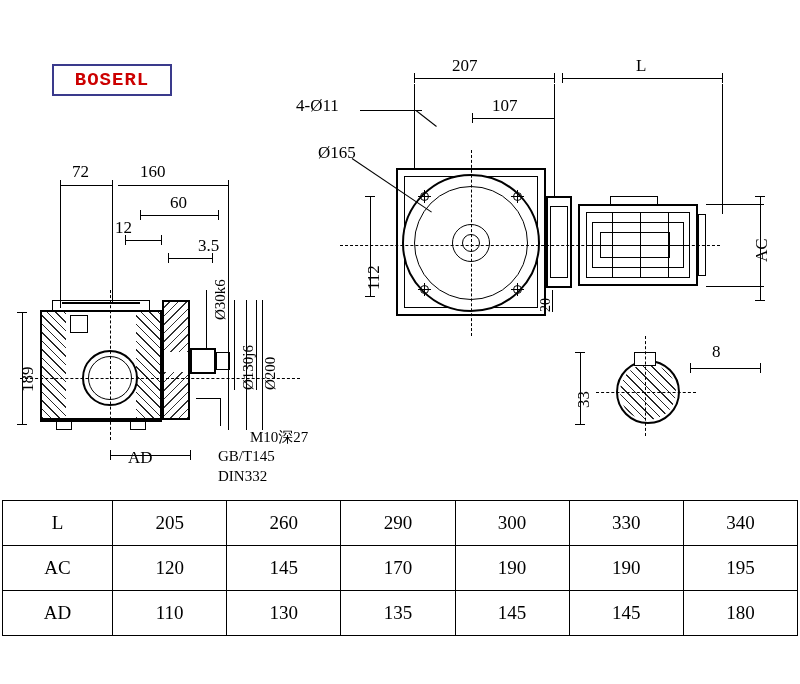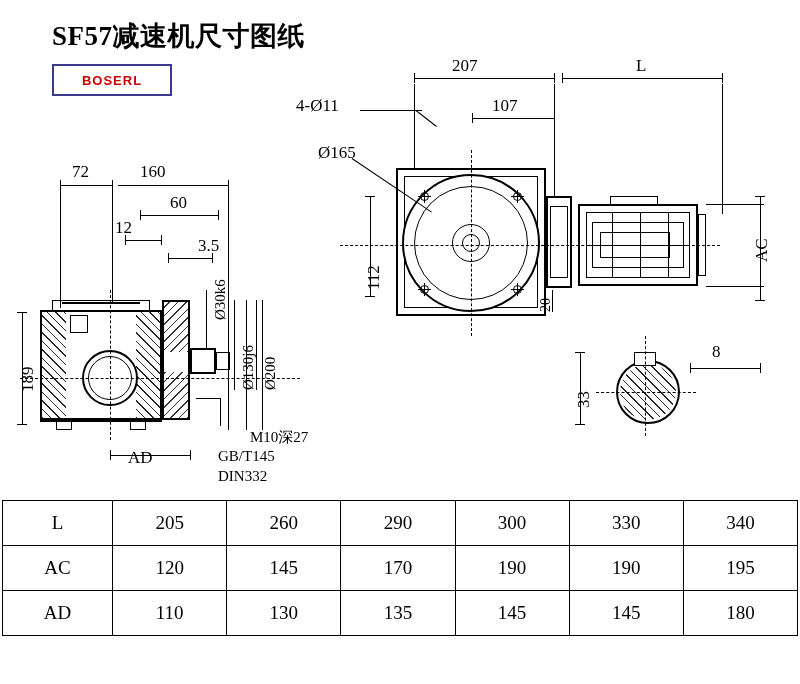--- a/index.html
+++ b/index.html
@@ -20,22 +20,22 @@
     font-size:27px;font-weight:bold;letter-spacing:0.5px;
     white-space:nowrap;
   }
   .logo-box{
     position:absolute;left:52px;top:64px;
     width:116px;height:28px;
     border:2px solid #3a3a8c;
     display:flex;align-items:center;justify-content:center;
   }
   .logo-box span{
-    color:#cc0000;font-family:Liberation Sans, sans-serif;
-    font-weight:bold;font-size:13px;letter-spacing:1px;
+    color:#cc0000;font-family:Liberation Mono, monospace;
+    font-weight:bold;font-size:19px;letter-spacing:1px;
   }
 
   
   .ln{position:absolute;background:#000;}
   .h1{height:1px;}
   .v1{width:1px;}
   .h2{height:2px;}
   .dash-h{position:absolute;height:0;border-top:1px dashed #000;}
   .dash-v{position:absolute;width:0;border-left:1px dashed #000;}
   .box{position:absolute;border:1px solid #000;box-sizing:border-box;}
@@ -79,21 +79,20 @@
   }
   table.dims td.head .l1{display:block;}
   table.dims td.head .l2{display:block;}
   table.dims td.rowlbl{font-size:19px;}
 </style>
 </head>
 <body>
 
 <div class="root">
 
-  <div class="title">SF57减速机尺寸图纸</div>
   <div class="logo-box">
     <span>BOSERL</span>
   </div>
 
   <div>
 
     <div class="box2" style="left:40px;top:310px;width:122px;height:110px;"></div>
 
     <div class="box" style="left:52px;top:300px;width:98px;height:12px;"></div>
 

